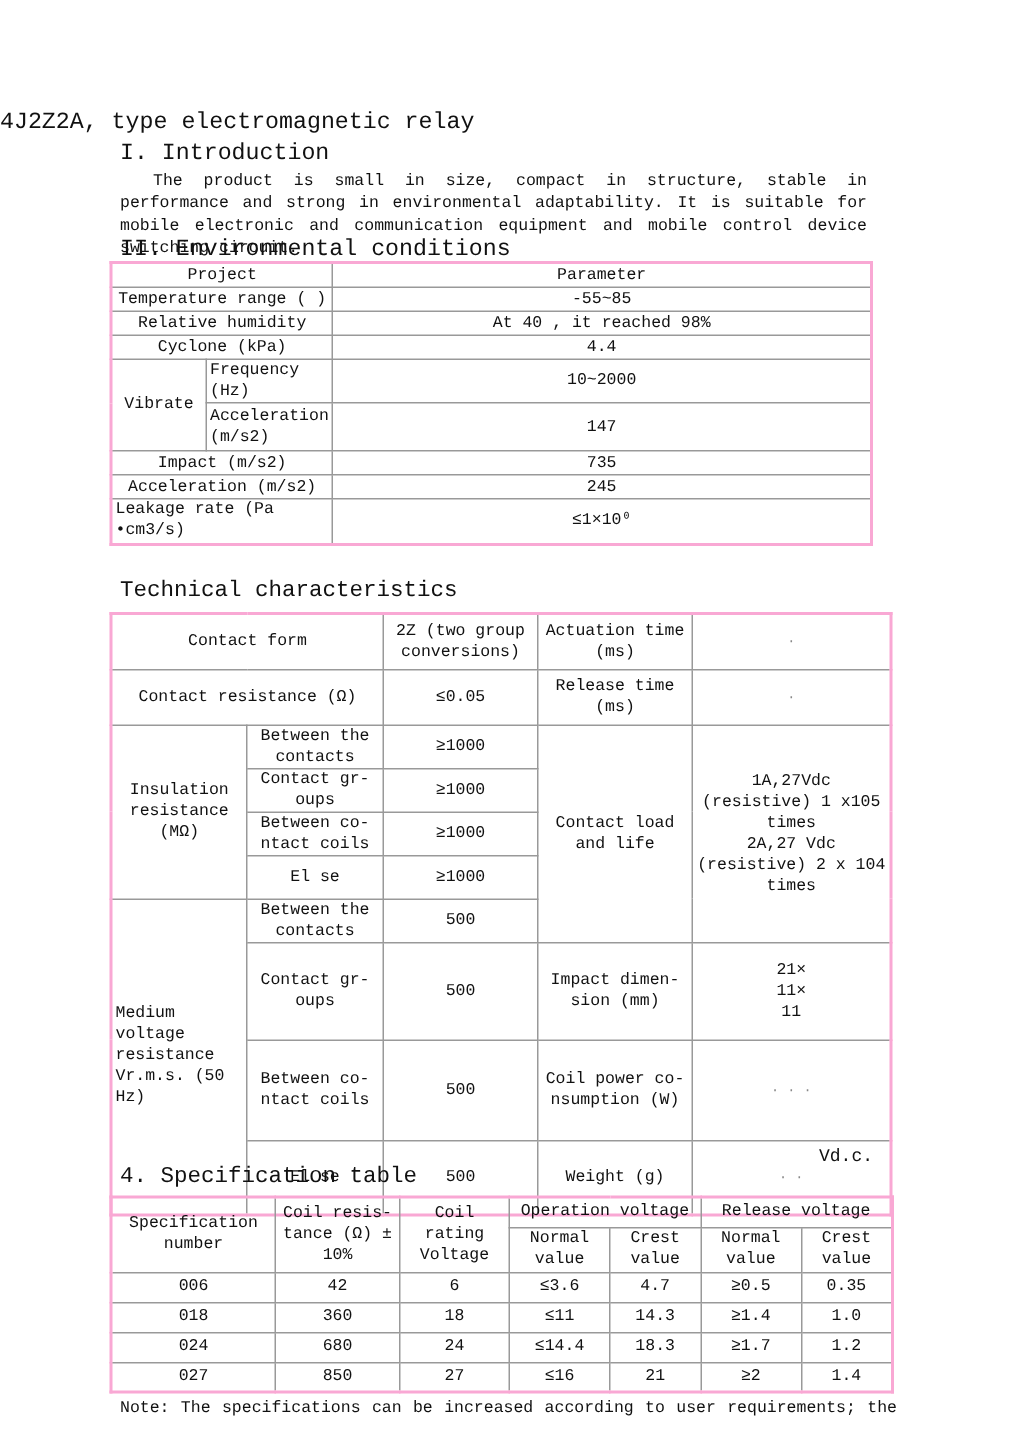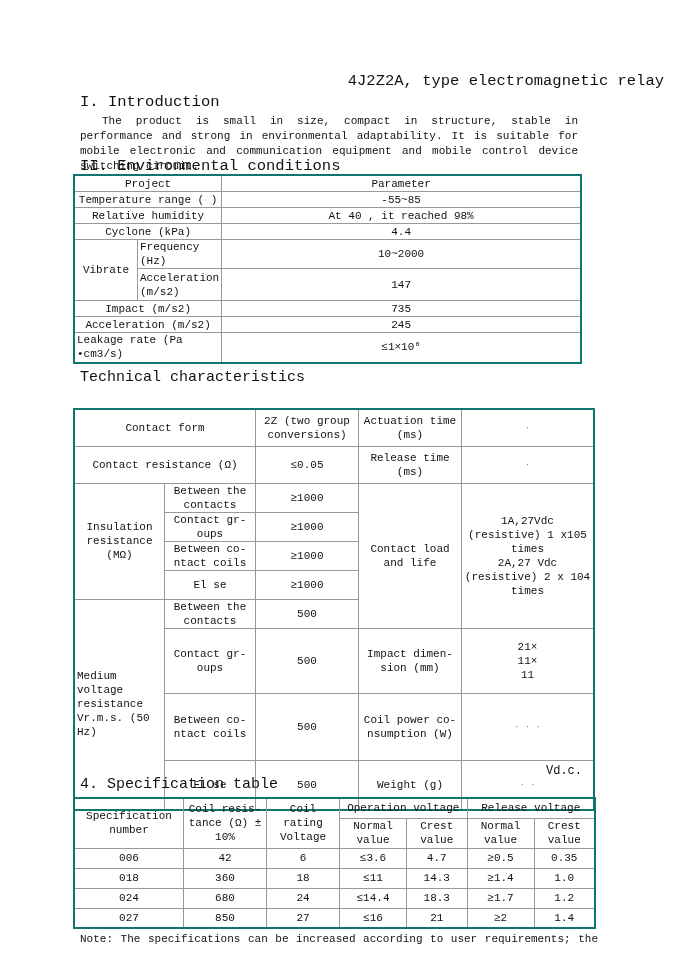--- a/index.html
+++ b/index.html
@@ -1,25 +1,25 @@
 <!DOCTYPE html>
 <html><head>
 <meta charset="utf-8">
 <style>
   html, body { margin:0; padding:0; background:#fff; }
   body { width:679px; height:960px; position:relative; overflow:hidden;
          font-family:"DejaVu Serif","Liberation Serif", serif; color:#111; }
   .mono { font-family:"Liberation Mono","DejaVu Sans Mono", monospace; }
   .abs { position:absolute; }
-  .title { left:0; width:664px; top:72px; text-align:right; font-size:15.5px; }
+  .title { left:0; width:664px; top:72px; text-align:left; font-size:15.5px; }
   .h1 { font-size:15.5px; left:80px; }
   .intro { left:80px; top:114px; width:498px; font-size:11px; line-height:15px; text-align:justify; }
   table { border-collapse:collapse; font-size:11px; }
   td { border:1px solid #999; text-align:center; vertical-align:middle; padding:0 2px; line-height:14px; }
-  .outer { border:2px solid #0f766e; }
+  .outer { border:2px solid #f9a8d4; }
   #env { left:73px; top:174px; width:509px; }
   #env td { height:15px; }
   #tech { left:73px; top:408px; width:522px; }
   #spec { left:73px; top:797px; width:523px; }
   .left { text-align:left; }
   .dots { color:#888; font-size:9px; line-height:10px; }
   .h-sans { font-family:"Liberation Mono","DejaVu Sans Mono", monospace; font-size:15px; }
 </style>
 </head>
 <body>
@@ -64,21 +64,21 @@
         <td colspan="2">Acceleration (m/s2)</td>
         <td>245</td>
       </tr>
   <tr style="height:30px;">
         <td colspan="2" class="left">Leakage rate (Pa •cm3/s)</td>
         <td>≤1×10⁰</td>
       </tr>
 </tbody>
   </table>
 
-<div class="abs h-sans" style="left:80px; top:369px;">Technical characteristics</div>
+<div class="abs h-sans" style="left:80px; top:385px;">Technical characteristics</div>
 
 <table class="abs outer mono" id="tech">
   <tbody>
       <tr style="height:37px;">
     <td colspan="2" style="width:173px;">Contact form</td>
     <td style="width:98px;">2Z (two group conversions)</td>
     <td style="width:98px;">Actuation time (ms)</td>
     <td class="dots">·</td>
   </tr>
   <tr style="height:37px;padding-left:36px;">

